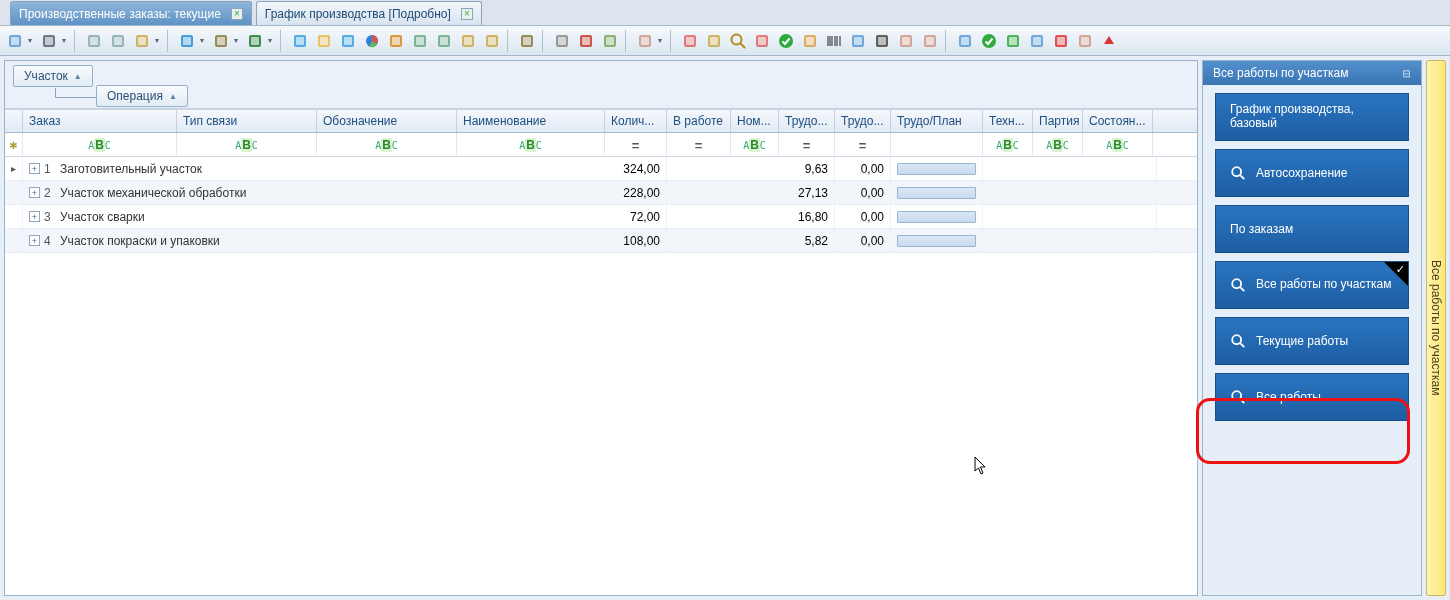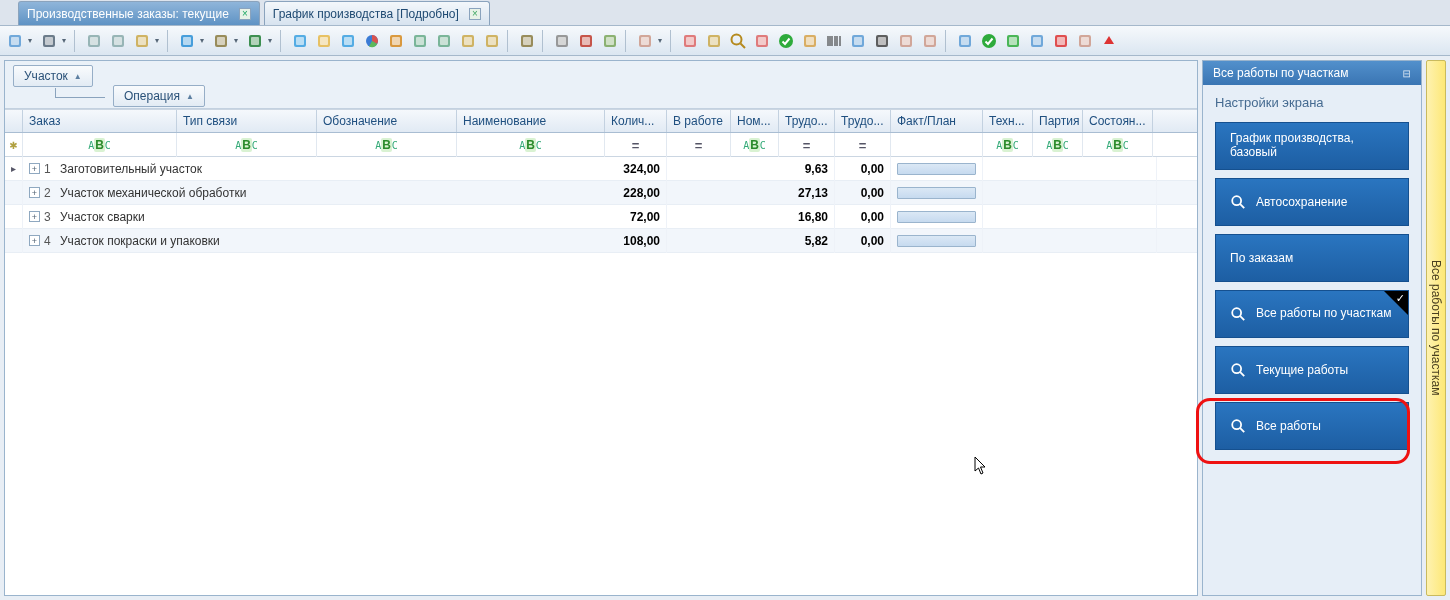--- a/index.html
+++ b/index.html
@@ -1,19 +1,19 @@
 <!DOCTYPE html>
 <html><head>
 <meta charset="utf-8">
 <style>
   * { box-sizing: border-box; margin: 0; padding: 0; font-family: Arial, sans-serif; font-size: 12px; }
   body { background: #e8eef5; width: 1450px; height: 600px; position: relative; overflow: hidden; }
 
   
-  .tabs { display: flex; height: 26px; align-items: flex-end; padding-left: 18px; gap: 4px; background:#dde4ed; border-bottom:1px solid #a5b8cb;}
+  .tabs { display: flex; height: 26px; align-items: flex-end; padding-left: 10px; gap: 4px; background:#dde4ed; border-bottom:1px solid #a5b8cb;}
   .tab { display:flex; align-items:center; height:24px; padding:0 8px; border:1px solid #8aa3bd; border-bottom:none; border-radius:3px 3px 0 0; cursor:pointer; background:linear-gradient(#f3f7fb,#d7e3ef); color:#204b73;}
   .tab.active { background:linear-gradient(#8fb5da,#5f93c4); color:#fff; }
   .tab .close { margin-left:10px; width:12px; height:12px; display:flex;align-items:center;justify-content:center; font-size:10px; color:#4a6; border:1px solid #8aa3bd; background:#e8f2e8; }
   .tab.active .close{ background:#e8f2e8; color:#2a6;}
 
   
   .toolbar { height:30px; background:linear-gradient(#f6f9fc,#dbe6f1); border-bottom:1px solid #a5b8cb; display:flex; align-items:center; padding:0 4px; gap:2px; }
   .tb-btn { width:22px; height:22px; display:flex;align-items:center;justify-content:center; border:1px solid transparent; border-radius:2px; cursor:pointer; }
   .tb-sep{ width:5px; height:22px; border-left:1px solid #b0c0d0; margin:0 2px;}
   .tb-drop{ width:8px; font-size:8px; color:#567; cursor:pointer;}
@@ -38,21 +38,21 @@
   .fc{ border-right:1px solid #e1e8f0; height:24px; display:flex;align-items:center;justify-content:center; font-size:10px; color:#3a7; }
   .abc{ font-family:monospace; font-size:10px; }
   .abc b{ color:#2a8a2a; background:#d9f2d2; padding:0 1px; border-radius:2px;}
   .eq{ color:#556; font-weight:bold; font-size:13px;}
   .fc.first{ width:18px; color:#b0a040;}
   .funnel{ font-size:10px;}
 
   .grow{ display:flex; height:24px; align-items:center; border-bottom:1px solid #e8eef5;}
   .grow.alt{ background:#f2f6fb;}
   .gc{ border-right:1px solid #eef2f8; height:24px; display:flex;align-items:center; padding:0 6px; overflow:hidden; white-space:nowrap;}
-  .gc.num{ justify-content:flex-end;font-weight:bold;}
+  .gc.num{ justify-content:flex-end;}
   .gc.first{ width:18px; padding:0; justify-content:center; color:#667; font-size:10px;}
   .expander{ display:inline-flex; width:11px;height:11px; border:1px solid #8fa8c0; align-items:center;justify-content:center; font-size:9px; color:#567; margin-right:4px; background:#fff; cursor:pointer;}
   .gname{ color:#333; }
   .idx{ color:#555; margin-right:6px; display:inline-block; width:10px;}
   .pbar{ width:84px; height:12px; background:linear-gradient(#dbe8f5,#c6daef); border:1px solid #9ab4cd; border-radius:1px;}
   .arrow-ind{ color:#556; font-size:10px; }
 
   
   .rp-title{ background:linear-gradient(#5290cc,#3a75b3); color:#fff; padding:5px 10px; display:flex;align-items:center; justify-content:space-between;}
   .rp-title .pin{ font-size:10px; opacity:.8; cursor:pointer;}
@@ -358,21 +358,21 @@
 <div class="main">
 
   <div class="grid-area">
 
     <div class="groupbar">
       <div class="gbox" style="left:8px; top:4px;">
         <span>Участок</span>
         <span class="tri">▲</span>
       </div>
       <div class="glink" style="left:50px; top:27px; width:50px; height:10px;"></div>
-      <div class="gbox" style="left:108px; top:24px;">
+      <div class="gbox" style="left:91px; top:24px;">
         <span>Операция</span>
         <span class="tri">▲</span>
       </div>
     </div>
 
     <div class="ghead">
       <div class="gh first c0"></div>
       <div class="gh c1">
           <span>Заказ</span>
         </div>
@@ -394,21 +394,21 @@
       <div class="gh c7">
           <span>Ном...</span>
         </div>
       <div class="gh c8">
           <span>Трудо...</span>
         </div>
       <div class="gh c9">
           <span>Трудо...</span>
         </div>
       <div class="gh c10">
-          <span>Факт/План</span>
+          <span>Трудо/План</span>
         </div>
       <div class="gh c11">
           <span>Техн...</span>
         </div>
       <div class="gh c12">
           <span>Партия</span>
         </div>
       <div class="gh c13">
           <span>Состоян...</span>
         </div>
@@ -529,21 +529,20 @@
           </span>
         </div>
       </div>
   </div>
 
   <div class="right-panel">
     <div class="rp-title">
       <span>Все работы по участкам</span>
       <span class="pin">⊟</span>
     </div>
-    <div class="rp-sub">Настройки экрана</div>
     <div id="rpbtns" style="position:relative;">
         <div class="rp-btn two">
           <span>График производства, базовый</span>
         </div>
         <div class="rp-btn">
           <span class="mag"><svg viewBox="0 0 18 18">
               <circle cx="7.5" cy="7.5" r="5" fill="none" stroke="#fff" stroke-width="2"></circle>
               <line x1="11.5" y1="11.5" x2="16" y2="16" stroke="#fff" stroke-width="2"></line>
             </svg></span>
           <span>Автосохранение</span>

